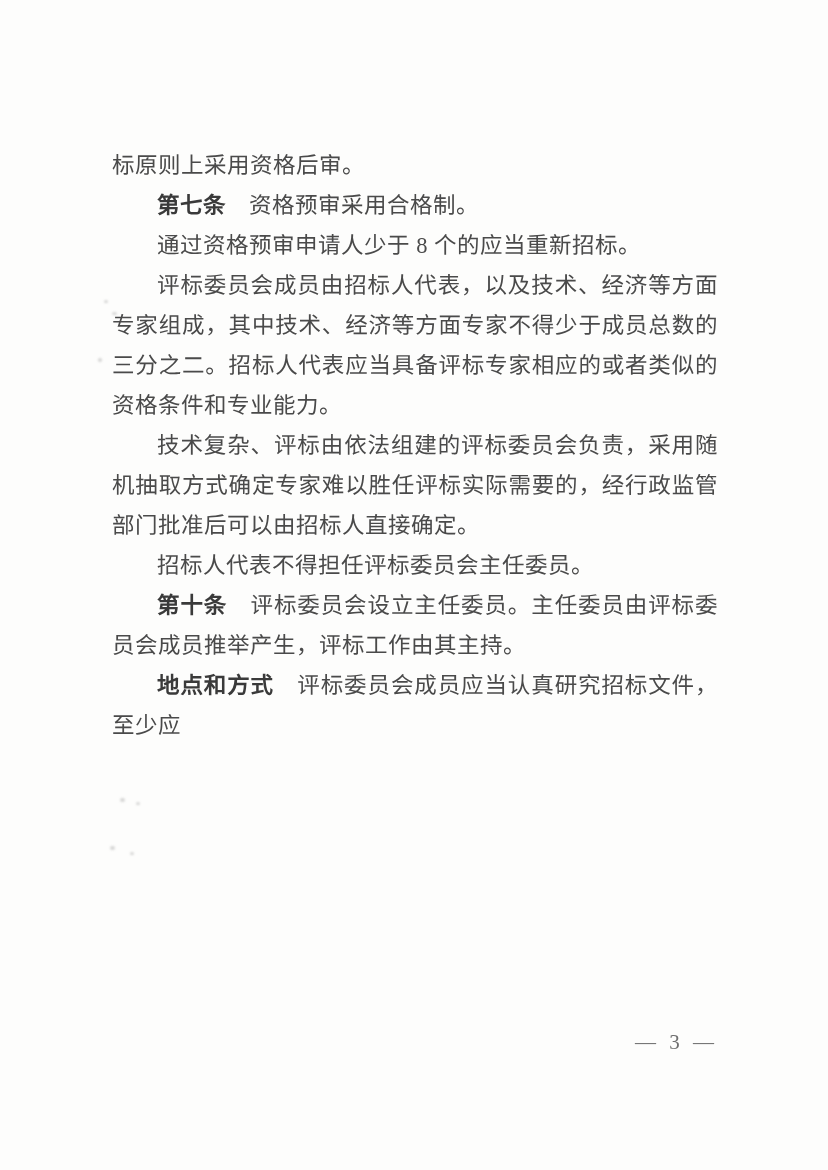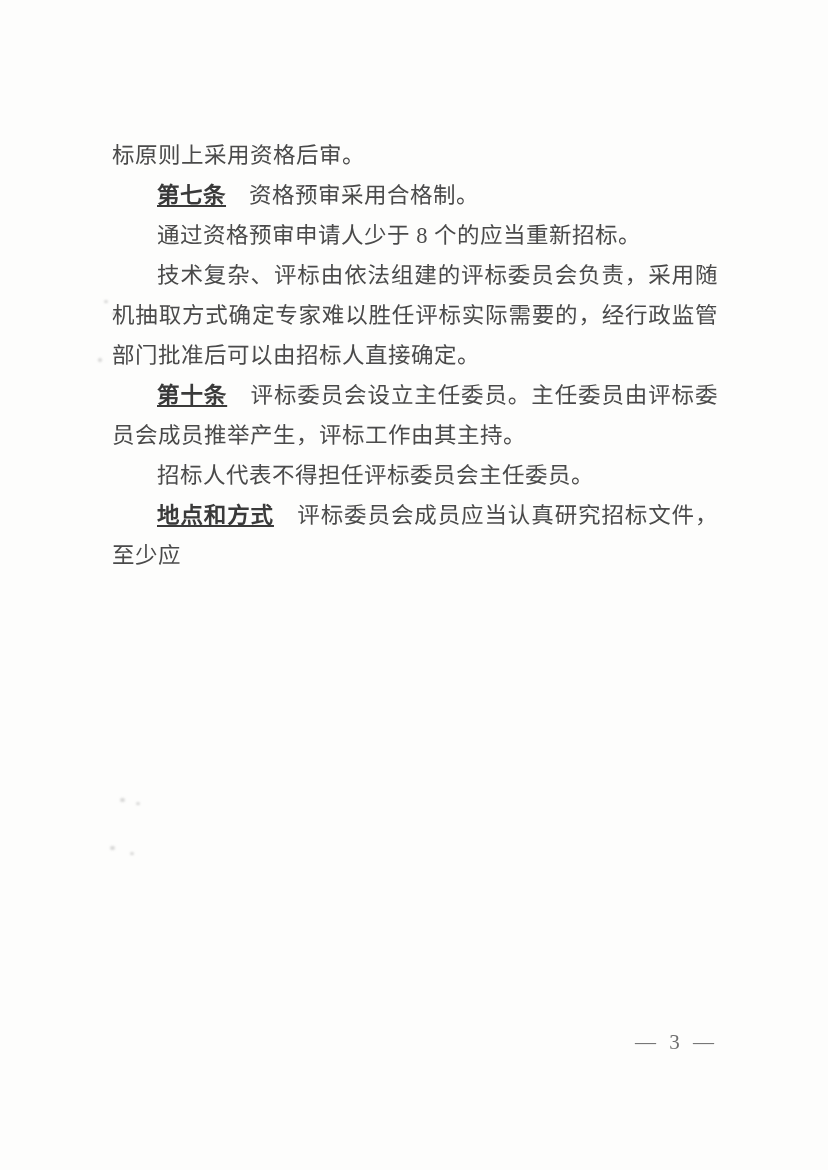--- a/index.html
+++ b/index.html
@@ -12,40 +12,39 @@
     width: 828px;
     height: 1170px;
     margin: 0 auto;
     background: var(--paper, #fdfdfc);
     overflow: hidden;
     font-family: "Liberation Serif", "DejaVu Serif", serif;
   }
   .text-block {
     position: absolute;
     left: 112px;
-    top: 136px;
+    top: 146px;
     width: 606px;
   }
   .text-block p {
     margin: 0;
     font-size: 22.5px;
     line-height: 40px;
     letter-spacing: 0.5px;
     color: var(--ink, #4a4a4a);
     text-align: justify;
     text-justify: inter-character;
     text-indent: 2em;
   }
   .text-block p.no-indent {
     text-indent: 0;
   }
   .text-block p strong {
     font-weight: 700;
     color: var(--ink-bold, #3a3a3a);
-    text-decoration: underline;
   }
   .page-number {
     position: absolute;
     top: 1022px;
     left: 112px;
     width: 606px;
     text-align: right;
     font-size: 21px;
     line-height: 40px;
     letter-spacing: 4px;
@@ -75,20 +74,21 @@
   <div class="smudge s3"></div>
   <div class="smudge s4"></div>
   <div class="smudge s5"></div>
   <div class="smudge s6"></div>
   <div class="smudge s7"></div>
 
   <main class="text-block" id="paragraphs">
       <p class="no-indent">标原则上采用资格后审。</p>
       <p><strong>第七条</strong>　资格预审采用合格制。</p>
       <p>通过资格预审申请人少于 8 个的应当重新招标。</p>
+      <p>评标委员会成员由招标人代表，以及技术、经济等方面专家组成，其中技术、经济等方面专家不得少于成员总数的三分之二。招标人代表应当具备评标专家相应的或者类似的资格条件和专业能力。</p>
       <p>技术复杂、评标由依法组建的评标委员会负责，采用随机抽取方式确定专家难以胜任评标实际需要的，经行政监管部门批准后可以由招标人直接确定。</p>
+      <p>招标人代表不得担任评标委员会主任委员。</p>
       <p><strong>第十条</strong>　评标委员会设立主任委员。主任委员由评标委员会成员推举产生，评标工作由其主持。</p>
-      <p>招标人代表不得担任评标委员会主任委员。</p>
       <p><strong>地点和方式</strong>　评标委员会成员应当认真研究招标文件，至少应</p>
     </main>
 
   <div class="page-number">— 3 —</div>
 </div>
 
 </body></html>

